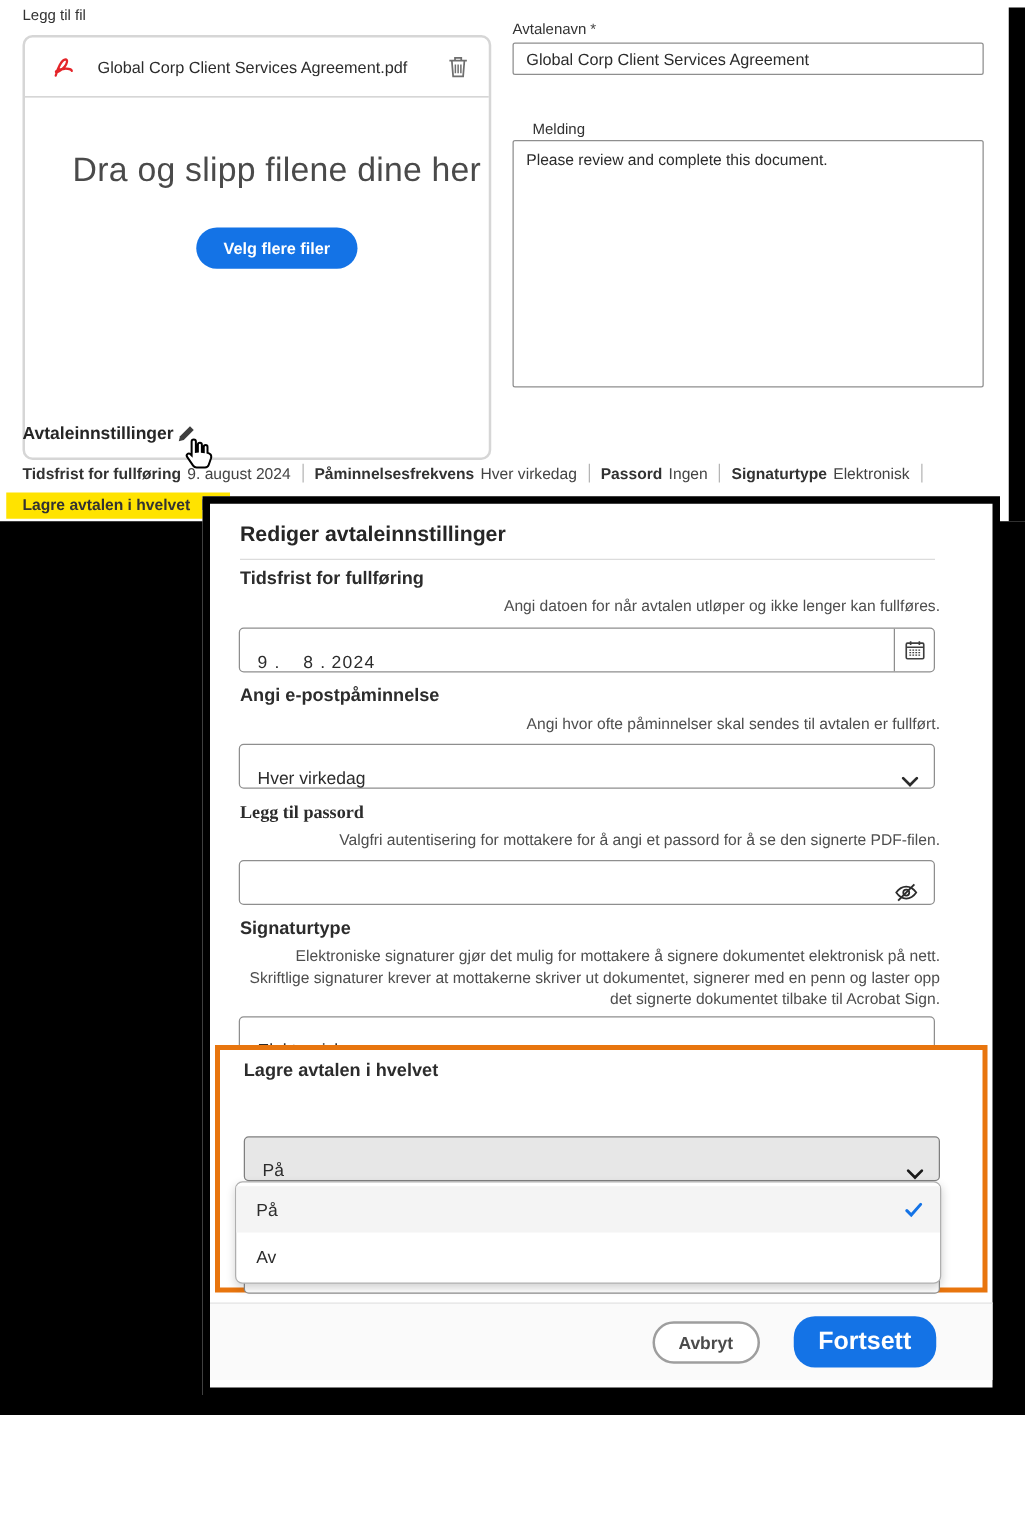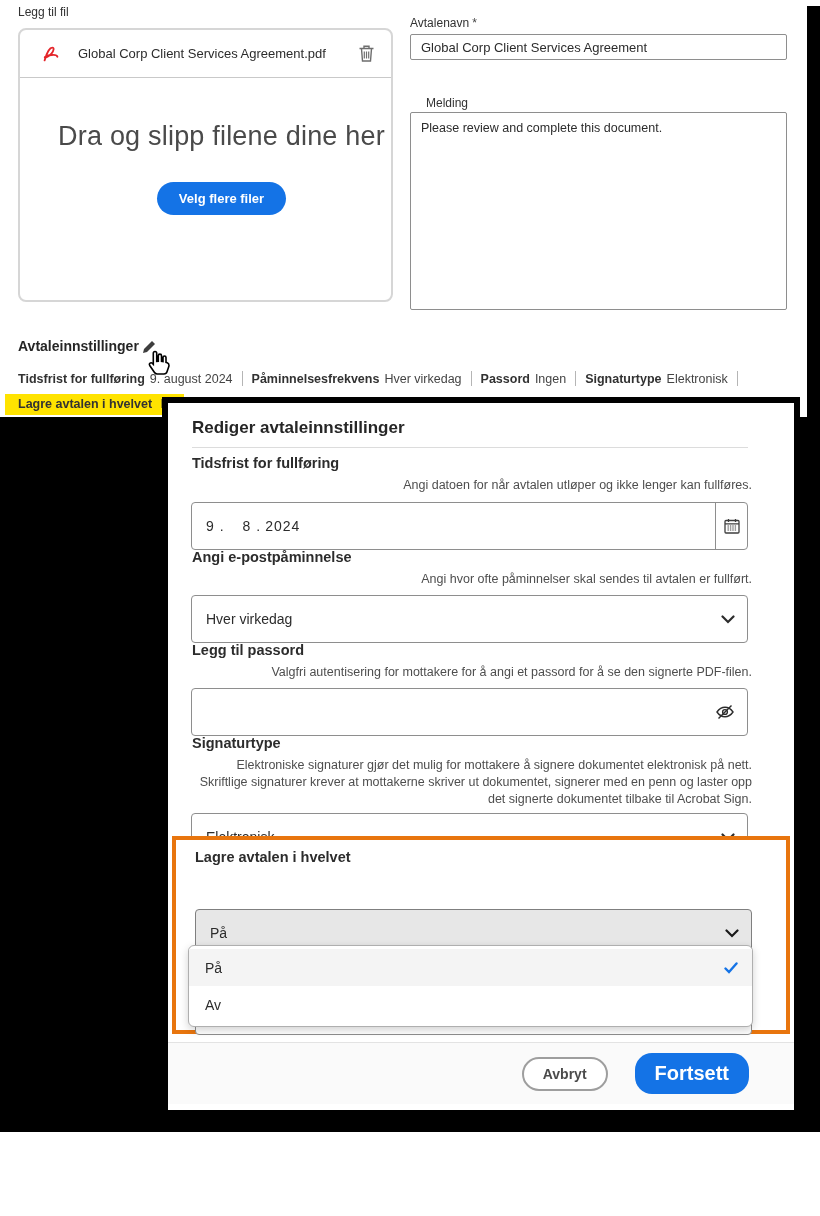--- a/index.html
+++ b/index.html
@@ -3,21 +3,21 @@
 <meta charset="utf-8">
 <style>
   * { margin:0; padding:0; box-sizing:border-box; }
   html,body { background:#fff; }
   body { font-family:"Liberation Sans", sans-serif; color:#2c2c2c; }
   .canvas { position:relative; width:820px; height:1216px; background:#fff; overflow:hidden; }
 
   .field-label { position:absolute; font-size:12px; color:#323232; }
 
   
-  .dropzone { position:absolute; left:18px; top:28px; width:375px; height:274px;
+  .dropzone { position:absolute; left:18px; top:28px; width:375px; height:340px;
               border:2px solid #d6d6d6; border-radius:8px; background:#fff; }
   .file-row { display:flex; align-items:center; height:48px; padding:0 16px 0 20px;
               border-bottom:1px solid #c9c9c9; }
   .file-row .fname { flex:1; margin-left:16px; font-size:13px; color:#2c2c2c;
                      white-space:nowrap; overflow:hidden; }
   .dz-body { display:flex; flex-direction:column; align-items:center; justify-content:center;
              height:180px;padding-left:32px; }
   .dz-text { font-size:27px; font-weight:300; color:#4a4a4a; letter-spacing:.2px; }
   .btn-blue { background:#1473e6; color:#fff; font-weight:bold; font-size:13px;
               border:none; border-radius:18px; padding:9px 22px; cursor:pointer;
@@ -52,22 +52,22 @@
   .backdrop { position:absolute; left:0; top:417px; width:820px; height:715px; background:#000; z-index:1; }
   .edge-strip { position:absolute; left:807px; top:6px; width:13px; height:411px; background:#000; z-index:1; }
 
   
   .modal { position:absolute; left:162px; top:397px; width:638px; height:719px;
            border:6px solid #000; background:#fff; z-index:2; }
   .modal-title { position:absolute; left:24px; top:15px; font-size:17px; font-weight:bold; color:#262626; }
   .modal-divider { position:absolute; left:24px; top:44px; width:556px; height:1px; background:#dcdcdc; }
   .sec-label { position:absolute; left:24px; font-size:14.5px; font-weight:bold; color:#2c2c2c; }
   .sec-desc  { position:absolute; left:24px; width:560px; font-size:12.5px; color:#4e4e4e; line-height:17px;text-align:right; }
-  .ctl { position:absolute; left:23px; width:557px; height:48px; border:1px solid #8e8e8e;
-         border-radius:4px; background:#fff; display:flex; align-items:center; font-size:14px; color:#2c2c2c; }
+  .ctl { position:absolute; left:23px; width:557px; height:36px; border:1px solid #8e8e8e;
+         border-radius:4px; background:#fff; display:flex; align-items:flex-end; font-size:14px; color:#2c2c2c; }
   .select { justify-content:space-between; padding:0 12px 0 14px; cursor:pointer; }
   .date-field { padding-left:14px; }
   .date-text { flex:1; letter-spacing:1px; }
   .date-text .mth { margin-left:18px; }
   .date-text .yr  { margin-left:4px; }
   .cal-btn { width:32px; height:100%; border-left:1px solid #8e8e8e; display:flex;
              align-items:center; justify-content:center; cursor:pointer; }
   .pw-field { justify-content:flex-end; padding-right:12px; }
 
   
@@ -191,21 +191,21 @@
     <div class="sec-desc" style="top:168px;">Angi hvor ofte påminnelser skal sendes til avtalen er fullført.</div>
     <div class="ctl select" style="top:192px;">
       <span>Hver virkedag</span>
       <span>
         <svg width="14" height="9" viewBox="0 0 14 9">
             <path d="M1.5 1.5L7 7l5.5-5.5" fill="none" stroke="#2c2c2c" stroke-width="2.2" stroke-linecap="round"></path>
           </svg>
       </span>
     </div>
 
-    <div class="sec-label" style="top:239px;">Legg til passord</div>
+    <div class="sec-label" style="top:239px;font-family:Liberation Serif, serif;">Legg til passord</div>
     <div class="sec-desc" style="top:261px;">Valgfri autentisering for mottakere for å angi et passord for å se den signerte PDF-filen.</div>
     <div class="ctl pw-field" style="top:285px;">
       <span style="cursor:pointer;">
         <svg width="20" height="18" viewBox="0 0 20 18">
           <path d="M2 9c2.2-3.2 5-4.8 8-4.8S15.8 5.8 18 9c-2.2 3.2-5 4.8-8 4.8S4.2 12.2 2 9z" fill="none" stroke="#2c2c2c" stroke-width="1.4"></path>
           <circle cx="10" cy="9" r="2.4" fill="none" stroke="#2c2c2c" stroke-width="1.4"></circle>
           <path d="M16.5 2.5l-13 13" stroke="#2c2c2c" stroke-width="1.5"></path>
         </svg>
       </span>
     </div>

